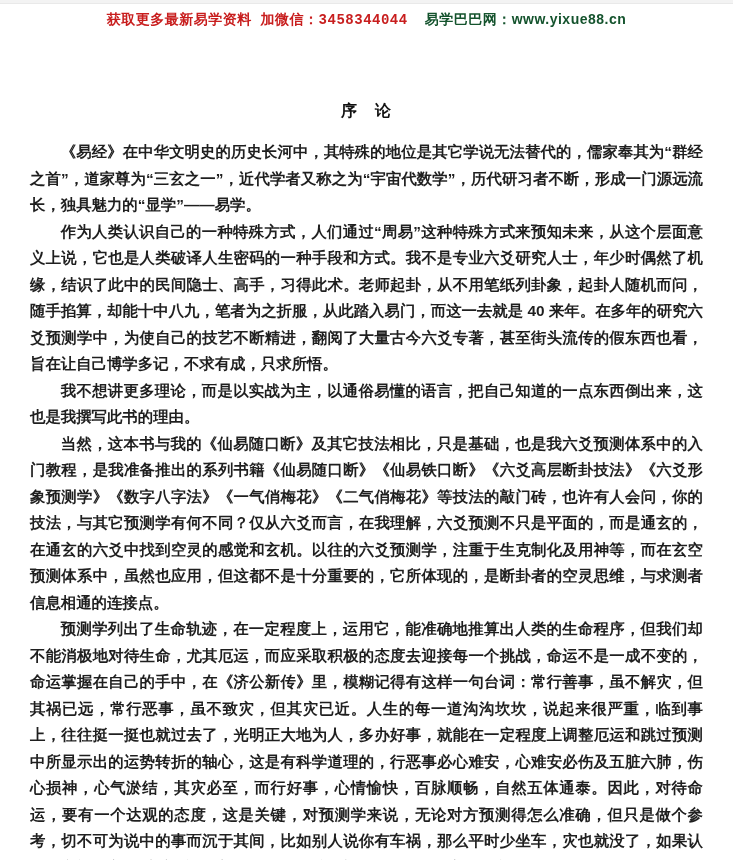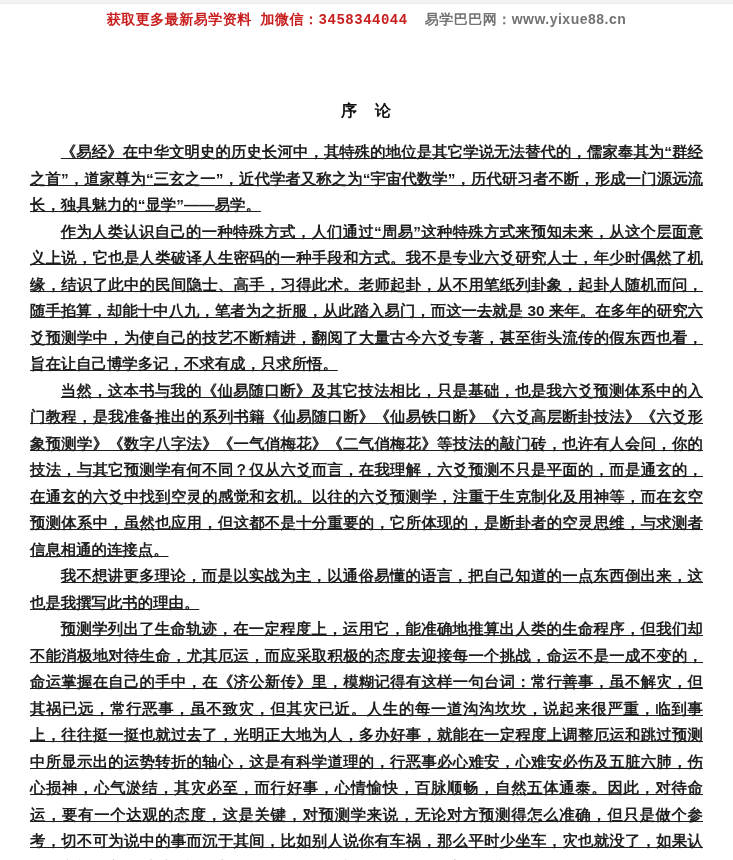--- a/index.html
+++ b/index.html
@@ -17,54 +17,53 @@
   }
   .banner {
     margin-top: 7px;
     text-align: center;
     font-size: 14px;
     font-weight: 700;
     letter-spacing: 0.5px;
     white-space: nowrap;
   }
   .banner .seg-red { color: #c81e1e; font-family: Liberation Mono, monospace; }
-  .banner .seg-dark { color: #737373; margin-left: 17px; }
+  .banner .seg-dark { color: #14532d; margin-left: 17px; }
   .page-title {
     margin-top: 72px;
     text-align: center;
     font-size: 16px;
     font-weight: 700;
     color: #111111;
     letter-spacing: 1px;
   }
   .content {
     margin-top: 17px;
     padding: 0 30px;
   }
   .content p {
     font-size: 15.4px;
     line-height: 26.5px;
     color: #1f1f1f;
     font-weight: 600;
     text-align: justify;
     text-indent: 2em;
     word-break: break-all;
-    text-decoration: underline;
   }
 </style>
 </head>
 <body>
 
 <div class="top-edge"></div>
 
 <div class="banner">
   <span class="seg-red">获取更多最新易学资料 加微信：3458344044</span><span class="seg-dark">易学巴巴网：www.yixue88.cn</span>
 </div>
 
 <h1 class="page-title">序　论</h1>
 
 <div class="content">
   <p>《易经》在中华文明史的历史长河中，其特殊的地位是其它学说无法替代的，儒家奉其为“群经之首”，道家尊为“三玄之一”，近代学者又称之为“宇宙代数学”，历代研习者不断，形成一门源远流长，独具魅力的“显学”——易学。</p>
-  <p>作为人类认识自己的一种特殊方式，人们通过“周易”这种特殊方式来预知未来，从这个层面意义上说，它也是人类破译人生密码的一种手段和方式。我不是专业六爻研究人士，年少时偶然了机缘，结识了此中的民间隐士、高手，习得此术。老师起卦，从不用笔纸列卦象，起卦人随机而问，随手掐算，却能十中八九，笔者为之折服，从此踏入易门，而这一去就是 30 来年。在多年的研究六爻预测学中，为使自己的技艺不断精进，翻阅了大量古今六爻专著，甚至街头流传的假东西也看，旨在让自己博学多记，不求有成，只求所悟。</p>
+  <p>作为人类认识自己的一种特殊方式，人们通过“周易”这种特殊方式来预知未来，从这个层面意义上说，它也是人类破译人生密码的一种手段和方式。我不是专业六爻研究人士，年少时偶然了机缘，结识了此中的民间隐士、高手，习得此术。老师起卦，从不用笔纸列卦象，起卦人随机而问，随手掐算，却能十中八九，笔者为之折服，从此踏入易门，而这一去就是 40 来年。在多年的研究六爻预测学中，为使自己的技艺不断精进，翻阅了大量古今六爻专著，甚至街头流传的假东西也看，旨在让自己博学多记，不求有成，只求所悟。</p>
+  <p>我不想讲更多理论，而是以实战为主，以通俗易懂的语言，把自己知道的一点东西倒出来，这也是我撰写此书的理由。</p>
   <p>当然，这本书与我的《仙易随口断》及其它技法相比，只是基础，也是我六爻预测体系中的入门教程，是我准备推出的系列书籍《仙易随口断》《仙易铁口断》《六爻高层断卦技法》《六爻形象预测学》《数字八字法》《一气俏梅花》《二气俏梅花》等技法的敲门砖，也许有人会问，你的技法，与其它预测学有何不同？仅从六爻而言，在我理解，六爻预测不只是平面的，而是通玄的，在通玄的六爻中找到空灵的感觉和玄机。以往的六爻预测学，注重于生克制化及用神等，而在玄空预测体系中，虽然也应用，但这都不是十分重要的，它所体现的，是断卦者的空灵思维，与求测者信息相通的连接点。</p>
-  <p>我不想讲更多理论，而是以实战为主，以通俗易懂的语言，把自己知道的一点东西倒出来，这也是我撰写此书的理由。</p>
   <p>预测学列出了生命轨迹，在一定程度上，运用它，能准确地推算出人类的生命程序，但我们却不能消极地对待生命，尤其厄运，而应采取积极的态度去迎接每一个挑战，命运不是一成不变的，命运掌握在自己的手中，在《济公新传》里，模糊记得有这样一句台词：常行善事，虽不解灾，但其祸已远，常行恶事，虽不致灾，但其灾已近。人生的每一道沟沟坎坎，说起来很严重，临到事上，往往挺一挺也就过去了，光明正大地为人，多办好事，就能在一定程度上调整厄运和跳过预测中所显示出的运势转折的轴心，这是有科学道理的，行恶事必心难安，心难安必伤及五脏六肺，伤心损神，心气淤结，其灾必至，而行好事，心情愉快，百脉顺畅，自然五体通泰。因此，对待命运，要有一个达观的态度，这是关键，对预测学来说，无论对方预测得怎么准确，但只是做个参考，切不可为说中的事而沉于其间，比如别人说你有车祸，那么平时少坐车，灾也就没了，如果认为有车祸而心事重重，神不守舍，半路上看到车也不知道躲，灾也就必致。张延生说：“学《易经》就是要大家明白道理，要知道自己能干什么，不能干什</p>
 </div>
 
 </body></html>

